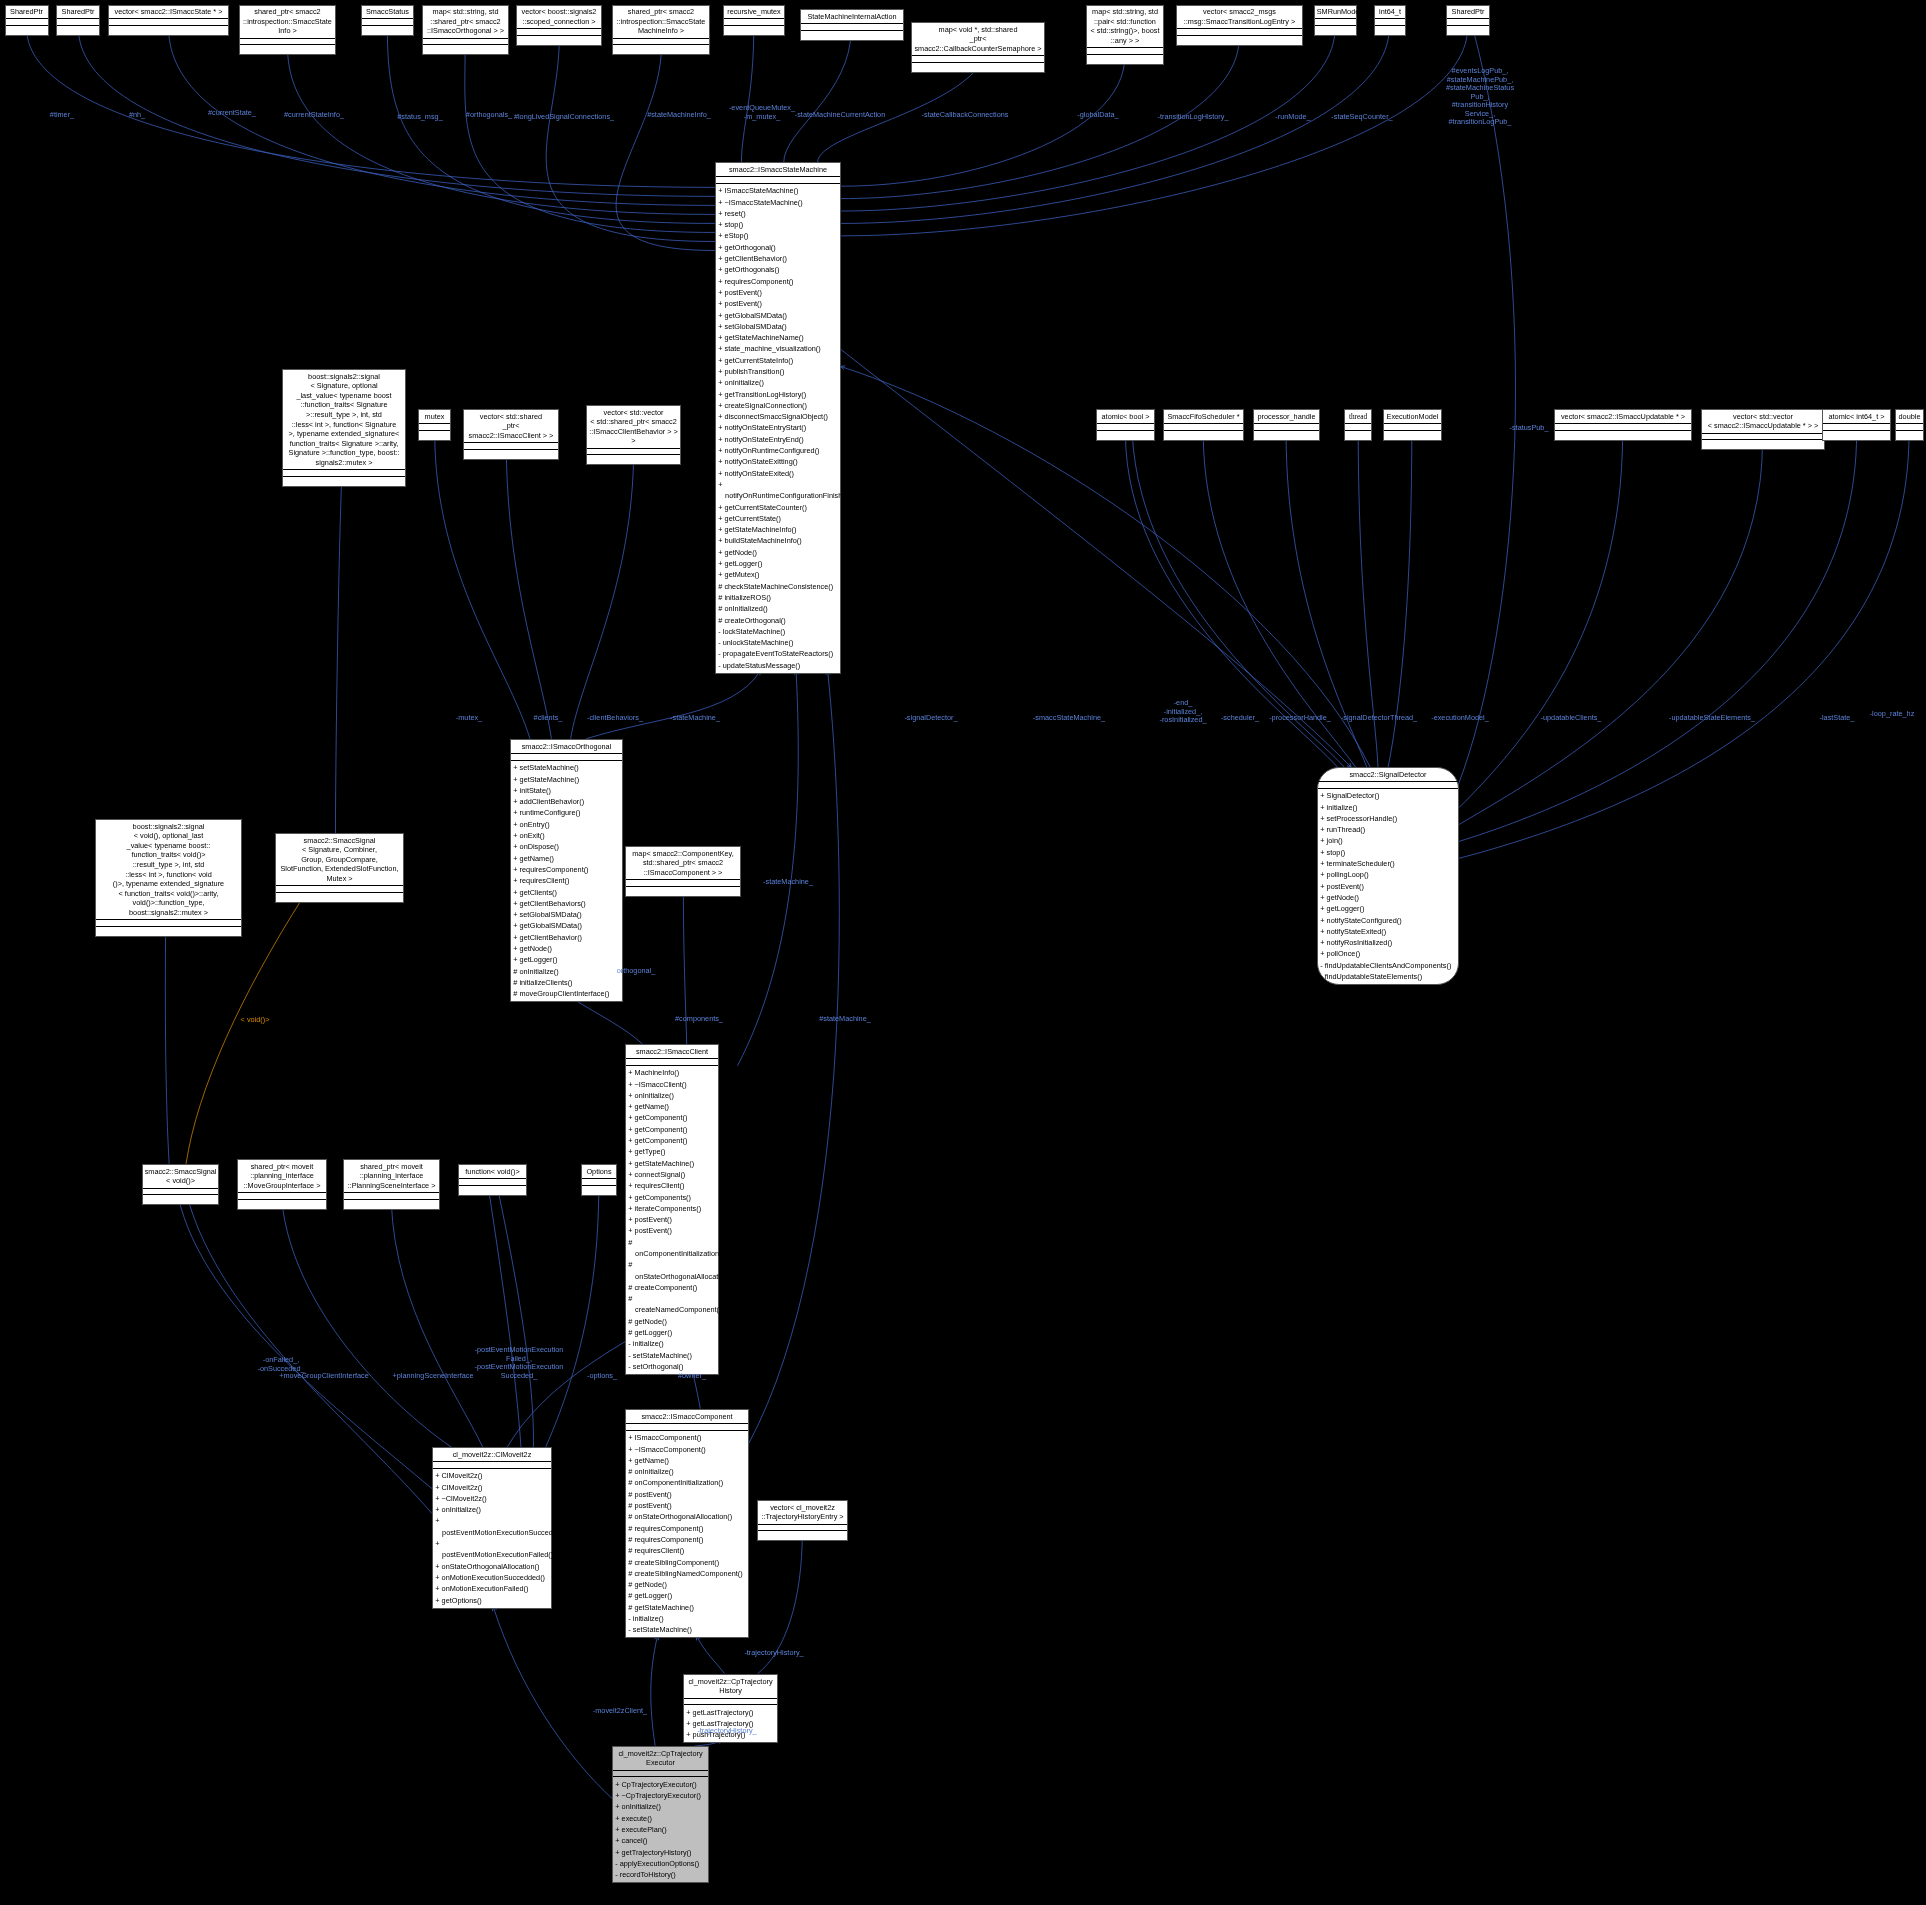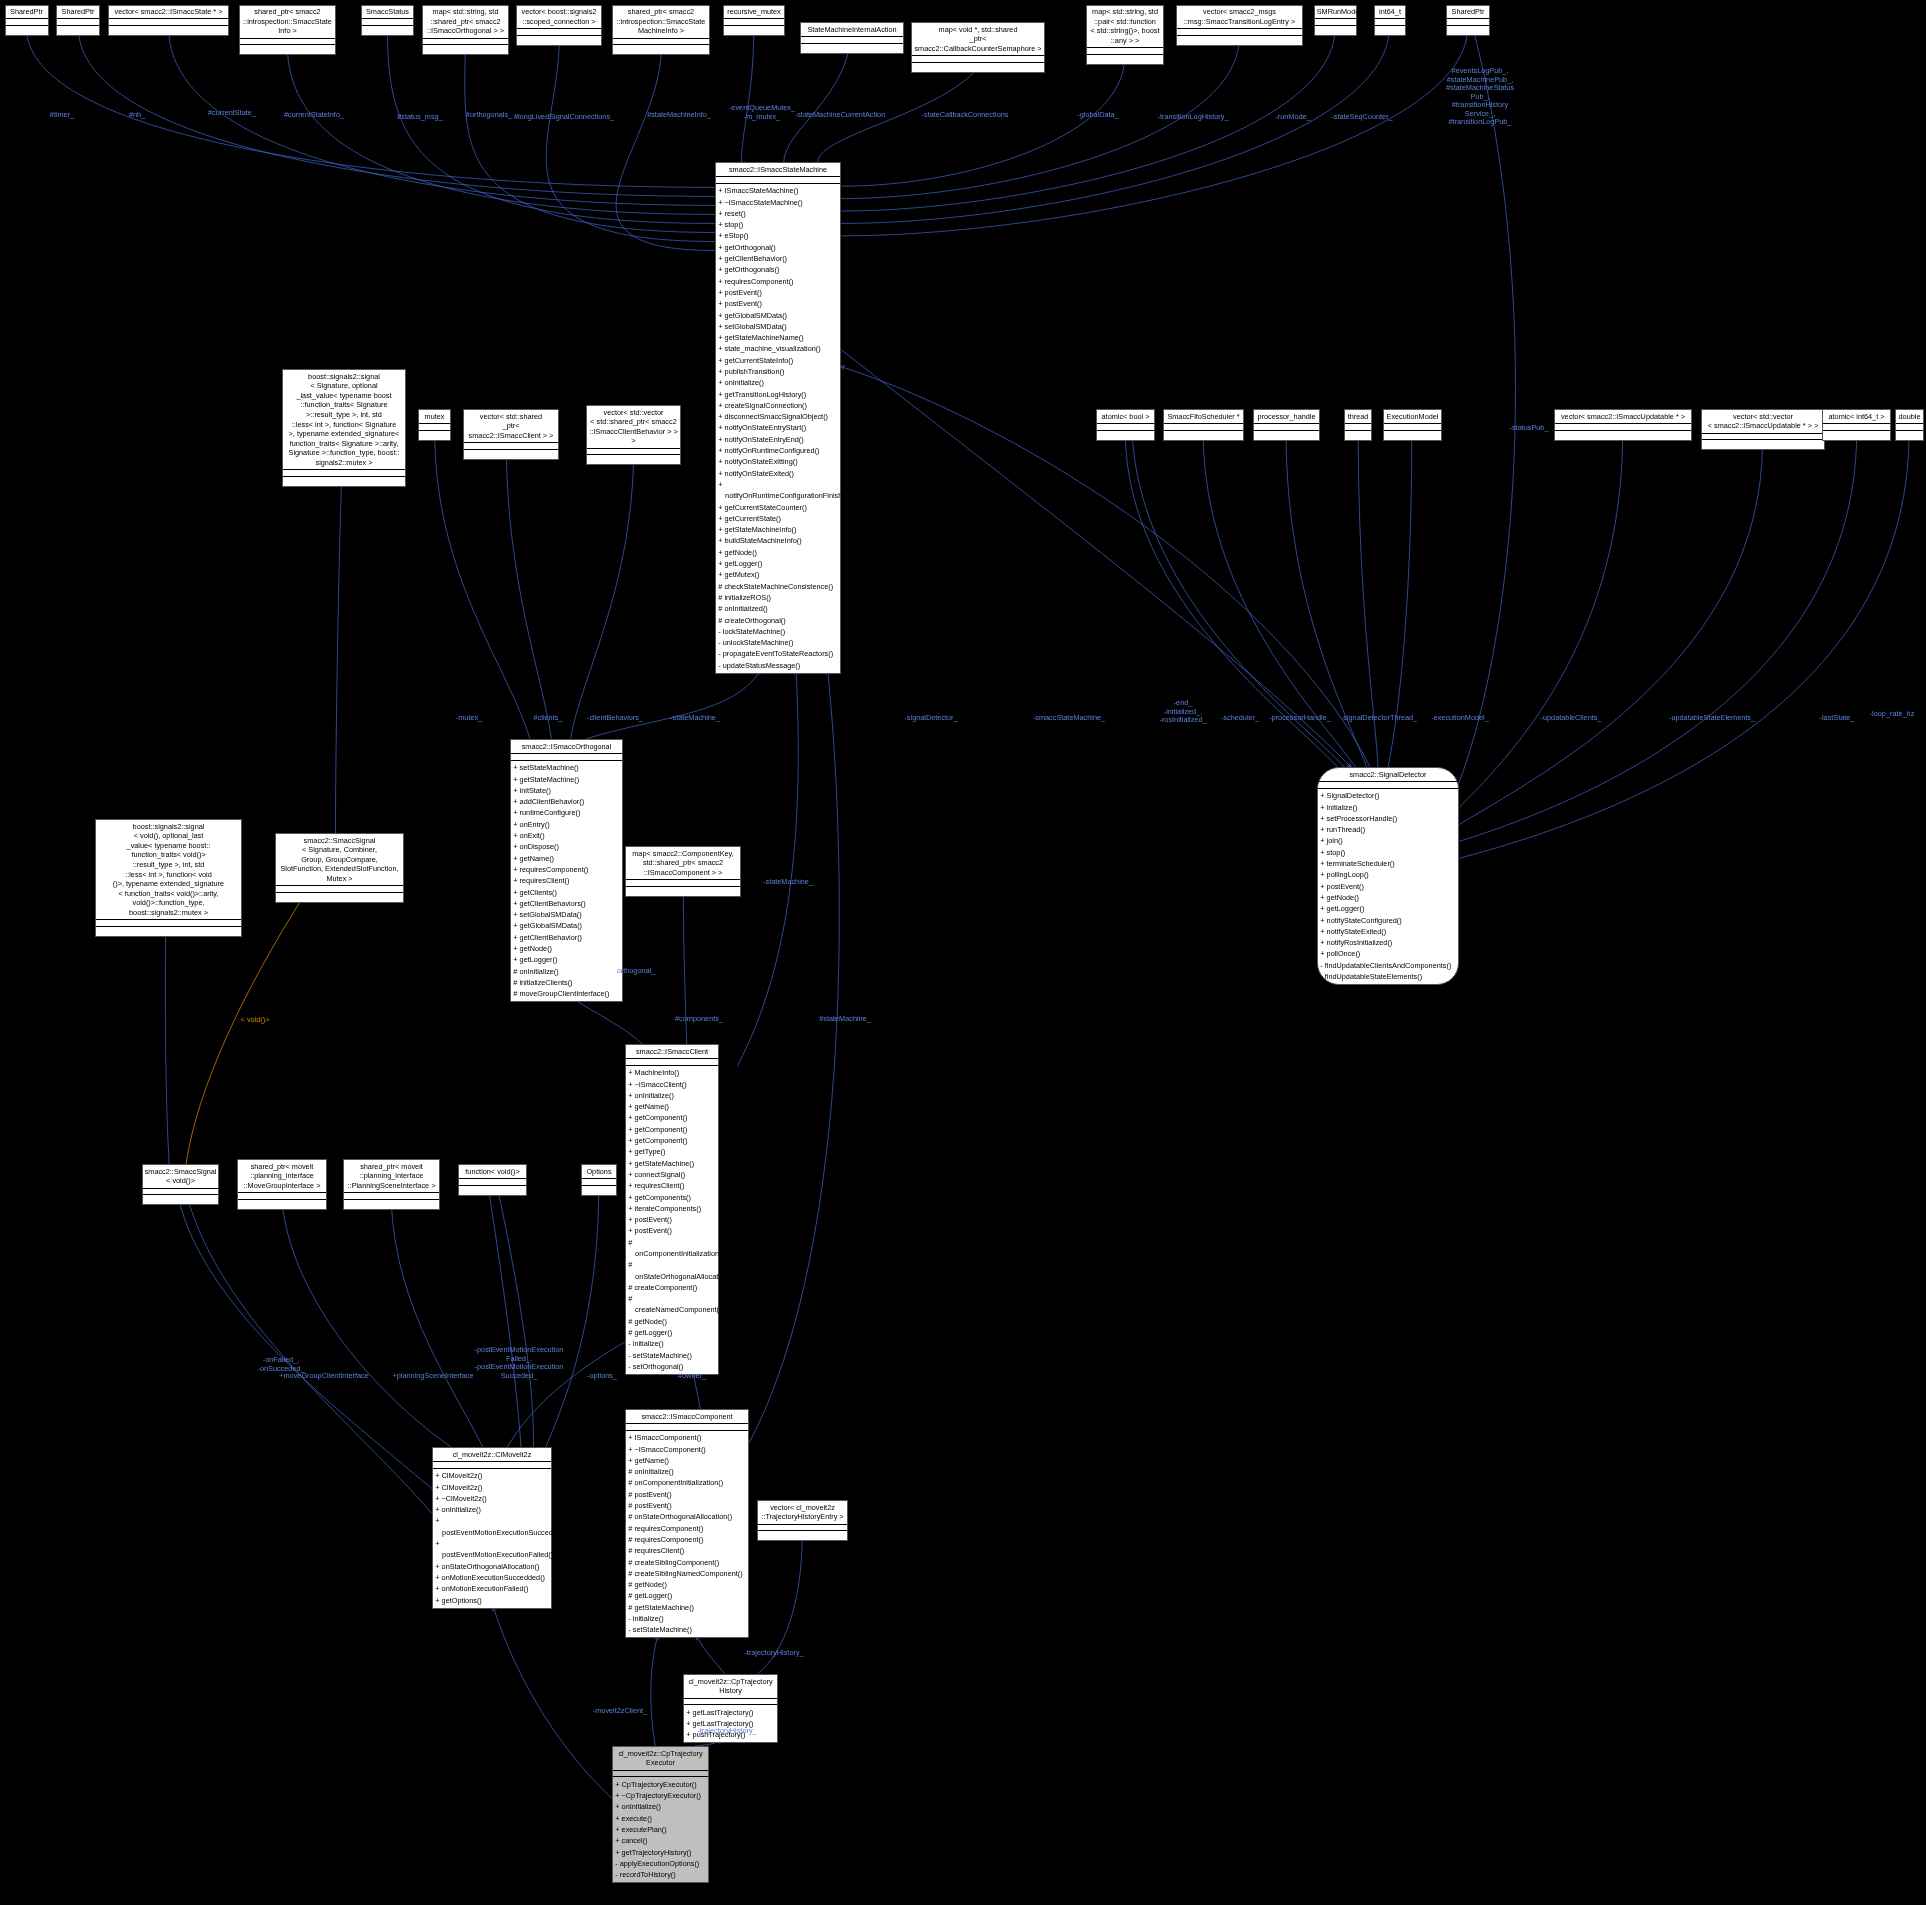--- a/index.html
+++ b/index.html
@@ -156,21 +156,21 @@
         <div class="cmp"></div>
         <div class="cmp items"></div>
       </div>
       <div class="ubox" style="left: 723px; top: 4.5px; width: 62px;">
         <div class="t">
           <div>recursive_mutex</div>
         </div>
         <div class="cmp"></div>
         <div class="cmp items"></div>
       </div>
-      <div class="ubox" style="left: 800px; top: 22px; width: 104px;">
+      <div class="ubox" style="left: 800px; top: 9px; width: 104px;">
         <div class="t">
           <div>StateMachineInternalAction</div>
         </div>
         <div class="cmp"></div>
         <div class="cmp items"></div>
       </div>
       <div class="ubox" style="left: 911px; top: 22px; width: 134px;">
         <div class="t">
           <div>map&lt; void *, std::shared</div>
           <div>_ptr&lt; smacc2::CallbackCounterSemaphore &gt;</div>
@@ -271,21 +271,21 @@
         <div class="cmp"></div>
         <div class="cmp items"></div>
       </div>
       <div class="ubox" style="left: 1253px; top: 409px; width: 67px;">
         <div class="t">
           <div>processor_handle</div>
         </div>
         <div class="cmp"></div>
         <div class="cmp items"></div>
       </div>
-      <div class="ubox" style="left: 1344px; top: 409px; width: 28px;">
+      <div class="ubox" style="left: 1344px; top: 409px; width: 28px; font-family: Liberation Serif, serif;">
         <div class="t">
           <div>thread</div>
         </div>
         <div class="cmp"></div>
         <div class="cmp items"></div>
       </div>
       <div class="ubox" style="left: 1383px; top: 409px; width: 59px;">
         <div class="t">
           <div>ExecutionModel</div>
         </div>

